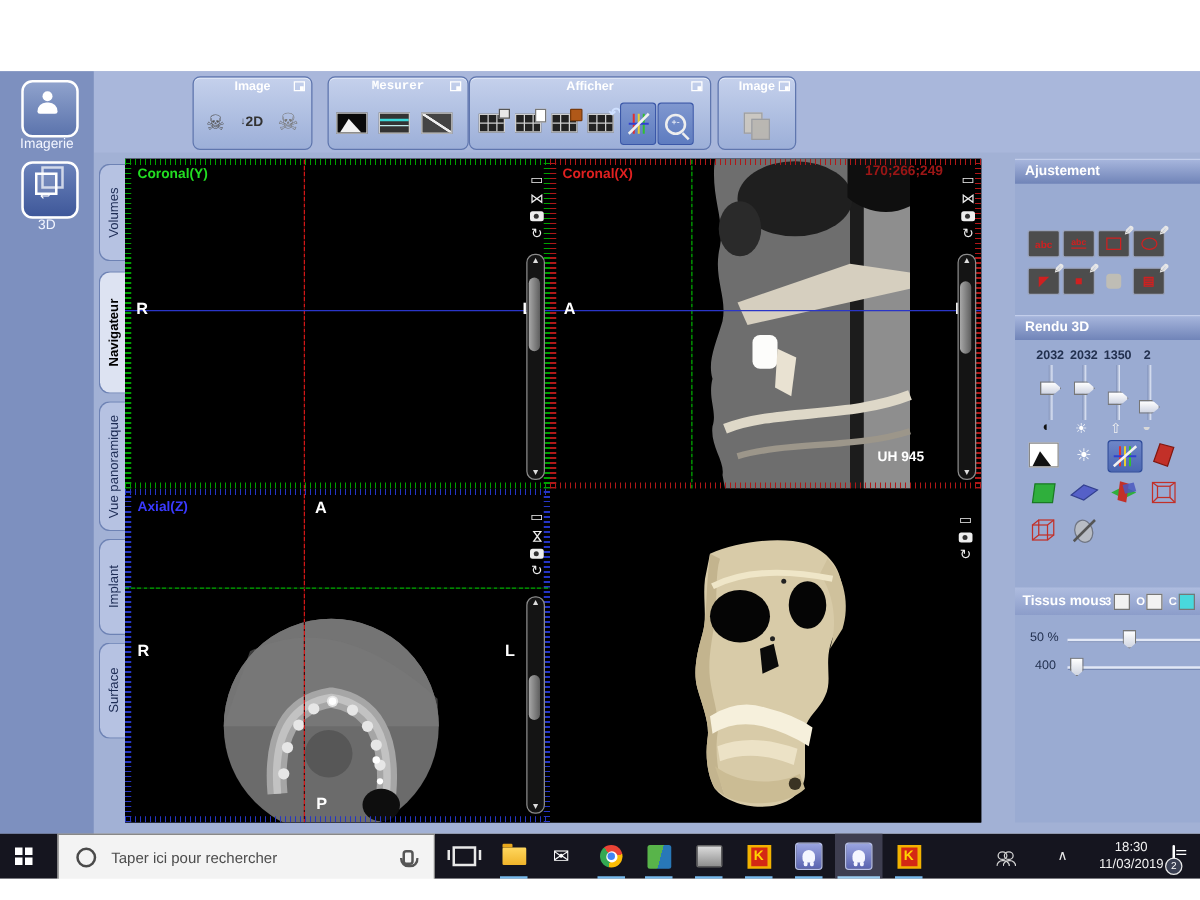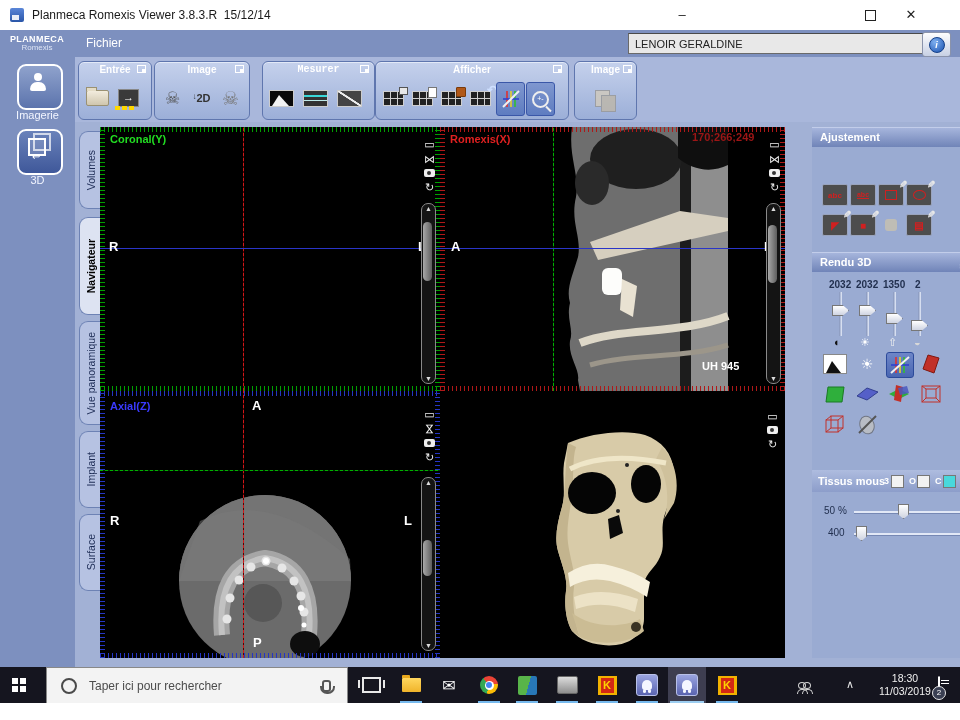--- a/index.html
+++ b/index.html
@@ -176,63 +176,35 @@
   .notif::before{content:"";position:absolute;left:2px;top:3px;width:8px;height:1.3px;background:#fff;box-shadow:0 3px #fff;}
   .badge{position:absolute;right:-6px;bottom:-5px;width:12px;height:12px;border-radius:50%;background:#3a3f52;border:1px solid #e8e8e8;
          color:#fff;font-size:8px;line-height:12px;text-align:center;}
   .whitestrip{left:0;top:703px;width:960px;height:17px;background:#fff;}
 </style>
 </head>
 <body>
 
 <div id="screen">
 
-  <div class="a titlebar">
-    <div class="a appicon"></div>
-    <div class="a titletext">Planmeca Romexis Viewer 3.8.3.R  15/12/14</div>
-    <div class="a winbtn" style="left:667px;">–</div>
-    <div class="a winbtn" style="left:855px;"><span class="maxbox"></span></div>
-    <div class="a winbtn" style="left:896px;">✕</div>
-  </div>
-
-  <div class="a menubar">
-    <div class="a logo">
-      <div class="l1">PLANMECA</div>
-      <div class="l2">Romexis</div>
-    </div>
-    <div class="a mFichier">Fichier</div>
-    <input class="a patient" readonly="" value="LENOIR GERALDINE" style="">
-    <div class="a infobtn">
-      <span class="dot">i</span>
-    </div>
-  </div>
+
 
   <div class="a winbody"></div>
   <div class="a toolbarbg"></div>
   <div class="a sidebar"></div>
 
   <div class="a sbbtn" style="top:64px;background:linear-gradient(#8fa2cc,#5c74ad);">
     <div class="a iperson"></div>
   </div>
   <div class="a sblabel" style="top:109px;">Imagerie</div>
   <div class="a sbbtn" style="top:129px;background:linear-gradient(#6a82ba,#3f589a);">
     <div class="a icube"></div>
   </div>
   <div class="a sblabel" style="top:174px;">3D</div>
 
-  <div class="a tgroup" style="left:78px;width:72px;">
-    <div class="tglabel">Entrée</div>
-    <span class="expander" style="right:5px;"></span>
-    <div class="tbtn" style="left:5px;">
-        <span class="ifolder"></span>
-      </div>
-    <div class="tbtn" style="left:36px;">
-        <span class="iimport">→</span>
-      </div>
-  </div>
 
   <div class="a tgroup" style="left:154px;width:94px;">
     <div class="tglabel">Image</div>
     <span class="expander" style="right:5px;"></span>
     <div class="tbtn" style="left:4px;">
         <span class="iskull">☠</span>
       </div>
     <div class="tbtn" style="left:33px;">
         <span class="i2d"><span class="dn">↓</span><span>2D</span></span>
       </div>
@@ -354,21 +326,21 @@
         <path d="M182,152 l15,7 l-4,31 l-13,-7 z" fill="#e9e2d2"></path>
         <path d="M140,216 C180,200 240,208 288,189" stroke="#ded8c8" stroke-width="8" fill="none"></path>
         <path d="M150,238 C190,226 245,232 288,218" stroke="#9c968a" stroke-width="5" fill="none"></path>
       </svg>
       <div class="ruler r-t"></div>
       <div class="ruler r-b"></div>
       <div class="ruler r-l"></div>
       <div class="ruler r-r"></div>
       <div class="xline-v dash-gv" style="left:113px;"></div>
       <div class="xline-h solid-b" style="top:121px;"></div>
-      <div class="vplabel" style="left:10px;top:6px;color:#e02020;">Romexis(X)</div>
+      <div class="vplabel" style="left:10px;top:6px;color:#e02020;">Coronal(X)</div>
       <div class="coords" style="left:252px;top:4px;">170;266;249</div>
       <div class="olet" style="left:11px;top:112px;">A</div>
       <div class="olet" style="left:324px;top:112px;">P</div>
       <div class="uhtext" style="left:262px;top:233px;">UH 945</div>
       <div class="vp-tools" style="right:5px;top:12px;">
         <span class="vpi">▭</span>
         <span class="vpi">⋈</span>
         <span class="cam"></span>
         <span class="vpi">↻</span>
       </div>

